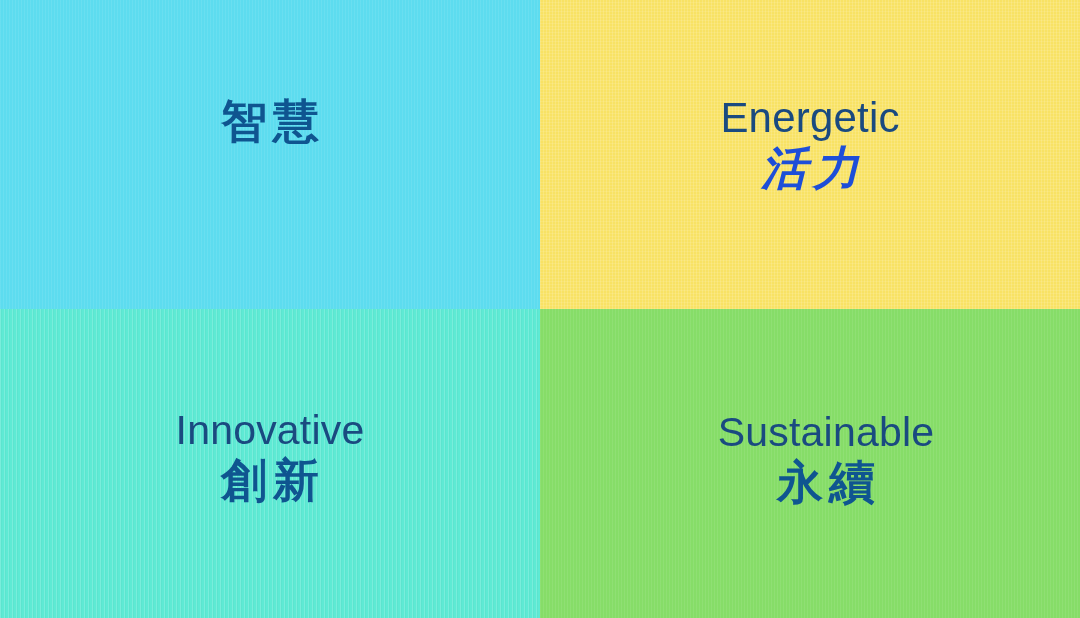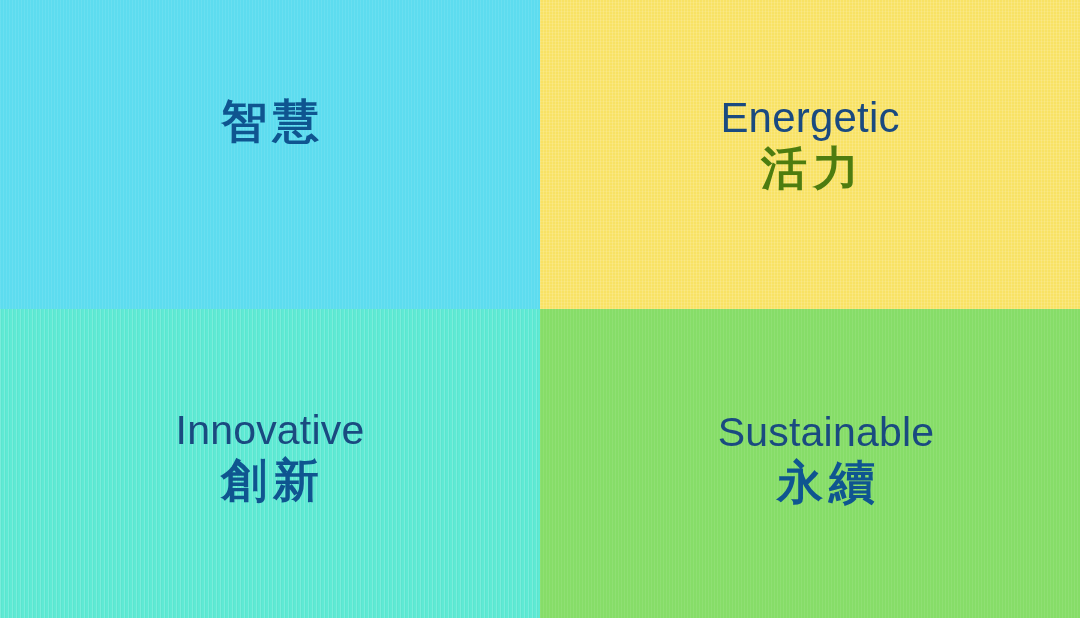--- a/index.html
+++ b/index.html
@@ -117,21 +117,21 @@
     <div class="texture"></div>
     <div class="text-block">
       <span class="label-cjk" style="color: rgb(15, 85, 144);">智慧</span>
     </div>
   </div>
 
   <div class="quadrant tex-weave" id="q-energetic" style="background-color: rgb(248, 226, 100);">
     <div class="texture"></div>
     <div class="text-block">
       <span class="label-en" style="color: rgb(26, 74, 128);">Energetic</span>
-      <span class="label-cjk" style="color: #4d7c0f;">活力</span>
+      <span class="label-cjk" style="color: #1d4ed8; font-style: italic;">活力</span>
     </div>
   </div>
 
   <div class="quadrant tex-vstripe" id="q-innovative" style="background-color: #5eead4;">
     <div class="texture"></div>
     <div class="text-block">
       <span class="label-en" style="color: rgb(26, 74, 128);">Innovative</span>
       <span class="label-cjk" style="color: rgb(15, 85, 144);">創新</span>
     </div>
   </div>

